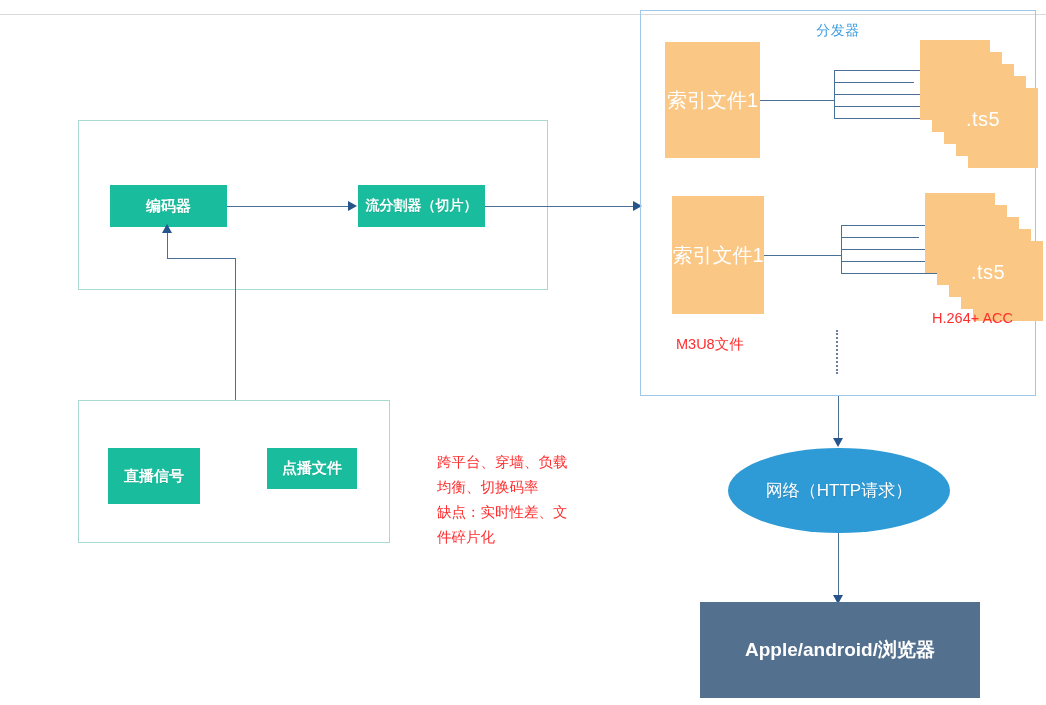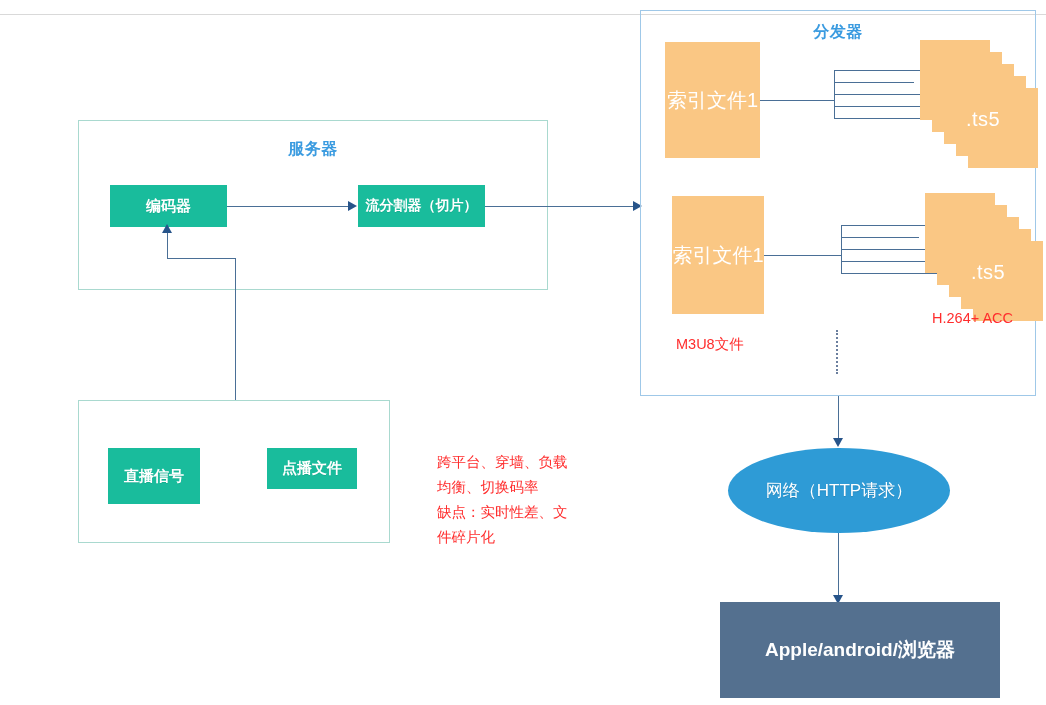--- a/index.html
+++ b/index.html
@@ -24,22 +24,22 @@
     border:1px solid #a9d9cf;
     background:transparent;
     box-sizing:border-box;
   }
   .frame.blue{border-color:#9fc8e8;}
   .frame-title{
     position:absolute;
     width:100%;
     text-align:center;
     color:#3a9be0;
-    font-weight:bold;
-    font-size:16px;
+    font-weight:normal;
+    font-size:14px;
     letter-spacing:.5px;
   }
   .teal-box{
     position:absolute;
     background:#19bc9c;
     color:#ffffff;
     font-size:15px;
     font-weight:bold;
     display:flex;
     align-items:center;
@@ -132,21 +132,20 @@
   }
 </style>
 </head>
 <body>
 
 <div id="canvas">
 
   <div class="top-rule"></div>
 
   <div class="frame" style="left:78px;top:120px;width:470px;height:170px;"></div>
-  <div class="frame-title" style="left:78px;top:139px;width:470px;">服务器</div>
 
   <div class="teal-box" style="left:110px;top:185px;width:117px;height:42px;">编码器</div>
 
   <div class="teal-box" style="left:358px;top:185px;width:127px;height:42px;font-size:14px;">流分割器（切片）</div>
 
   <div class="thin-h" style="left:227px;top:206px;width:122px;"></div>
   <div class="arrow-head arrow-right" style="left:348px;top:201px;"></div>
 
   <div class="thin-h" style="left:485px;top:206px;width:150px;"></div>
   <div class="arrow-head arrow-right" style="left:633px;top:201px;"></div>
@@ -210,20 +209,20 @@
   <div class="dotted-v" style="left:836px;top:330px;height:44px;"></div>
 
   <div class="thin-v" style="left:838px;top:396px;height:47px;"></div>
   <div class="arrow-head arrow-down" style="left:833px;top:438px;"></div>
 
   <div class="ellipse" style="left:728px;top:448px;width:222px;height:85px;">网络（HTTP请求）</div>
 
   <div class="thin-v" style="left:838px;top:533px;height:68px;"></div>
   <div class="arrow-head arrow-down" style="left:833px;top:595px;"></div>
 
-  <div class="slate-box" style="left:720px;top:602px;width:280px;height:96px;">Apple/android/浏览器</div>
+  <div class="slate-box" style="left:700px;top:602px;width:280px;height:96px;">Apple/android/浏览器</div>
 
   <div class="red-note" style="left:437px;top:450px;width:165px;">跨平台、穿墙、负载
 均衡、切换码率
 缺点：实时性差、文
 件碎片化</div>
 
 </div>
 
 </body></html>

